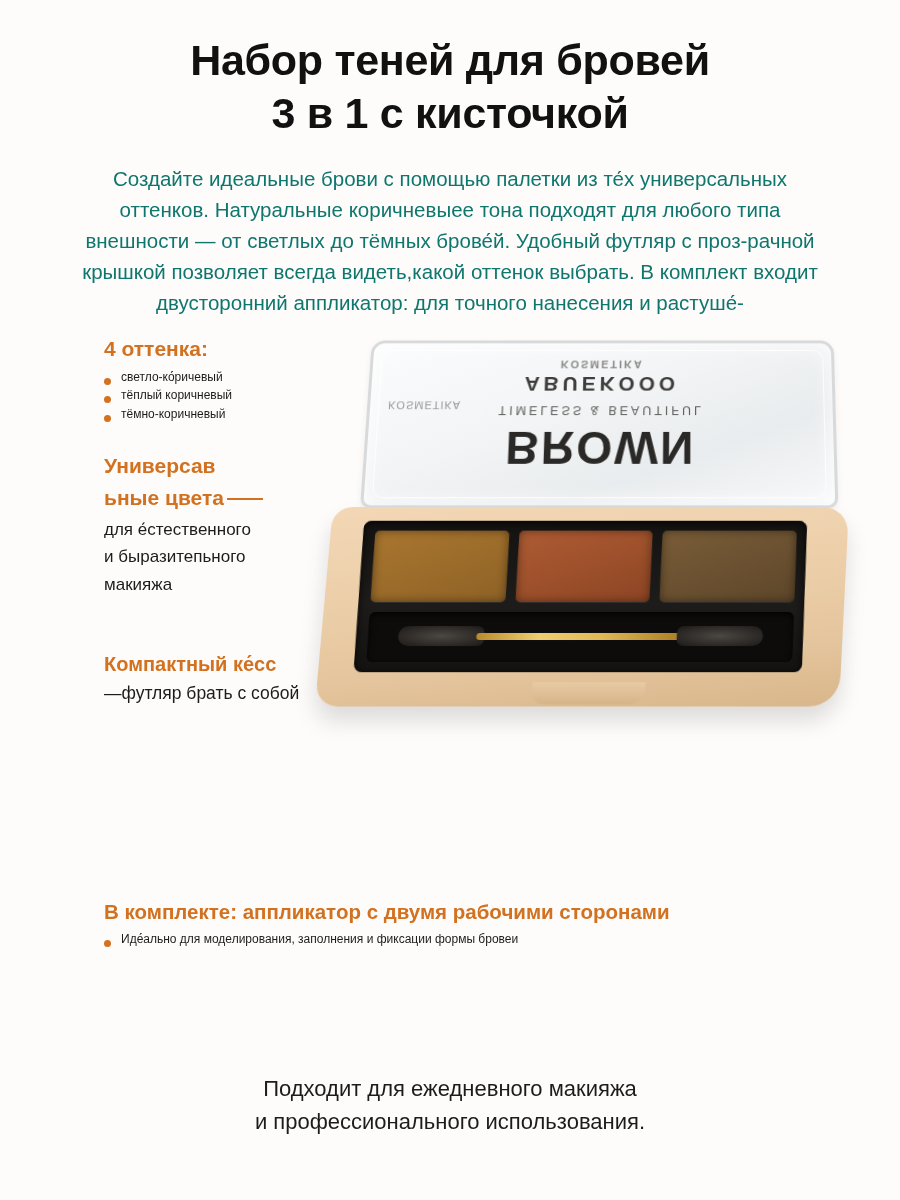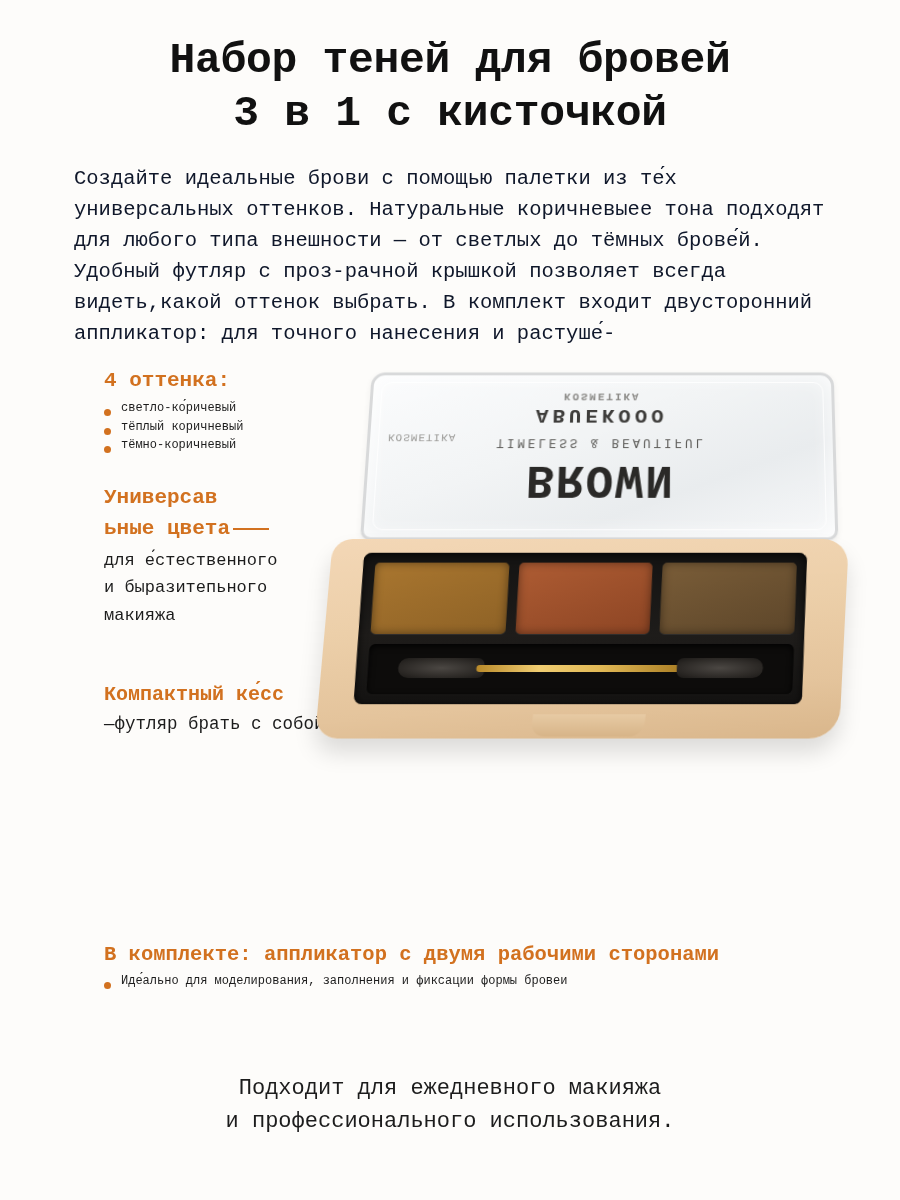--- a/index.html
+++ b/index.html
@@ -11,41 +11,41 @@
     font-family: "Liberation Sans", sans-serif;
     color: #1c1c1c;
     position: relative;
     overflow: hidden;
   }
 
   .page {
     width: 900px;
     height: 1200px;
     position: relative;
-    font-family: Liberation Mono, monospace;
   }
 
   
   .title-block {
     padding: 34px 60px 0 60px;
     text-align: center;
   }
   .title-line {
     font-size: 43px;
     font-weight: bold;
     line-height: 1.24;
     letter-spacing: -0.3px;
     color: #111111;
   }
 
   .intro {
     margin: 22px 74px 0 74px;
+    text-align: center;
     font-size: 20.5px;
     line-height: 1.52;
-    color: #0f172a;
+    color: #0f766e;
   }
 
   
   .middle {
     position: relative;
     height: 560px;
     margin-top: 18px;
   }
 
   .left-col {
@@ -276,21 +276,21 @@
   
   .lower {
     position: relative;
     margin-top: 0px;
     padding: 0 60px 0 104px;
   }
   .kit-head {
     color: #d2711f;
     font-size: 20.5px;
     font-weight: bold;
-    margin: 15px 0 6px 0;
+    margin: 4px 0 6px 0;
   }
 
   .footer {
     position: absolute;
     left: 0;
     right: 0;
     bottom: 62px;
     text-align: center;
     font-size: 22px;
     line-height: 1.5;

